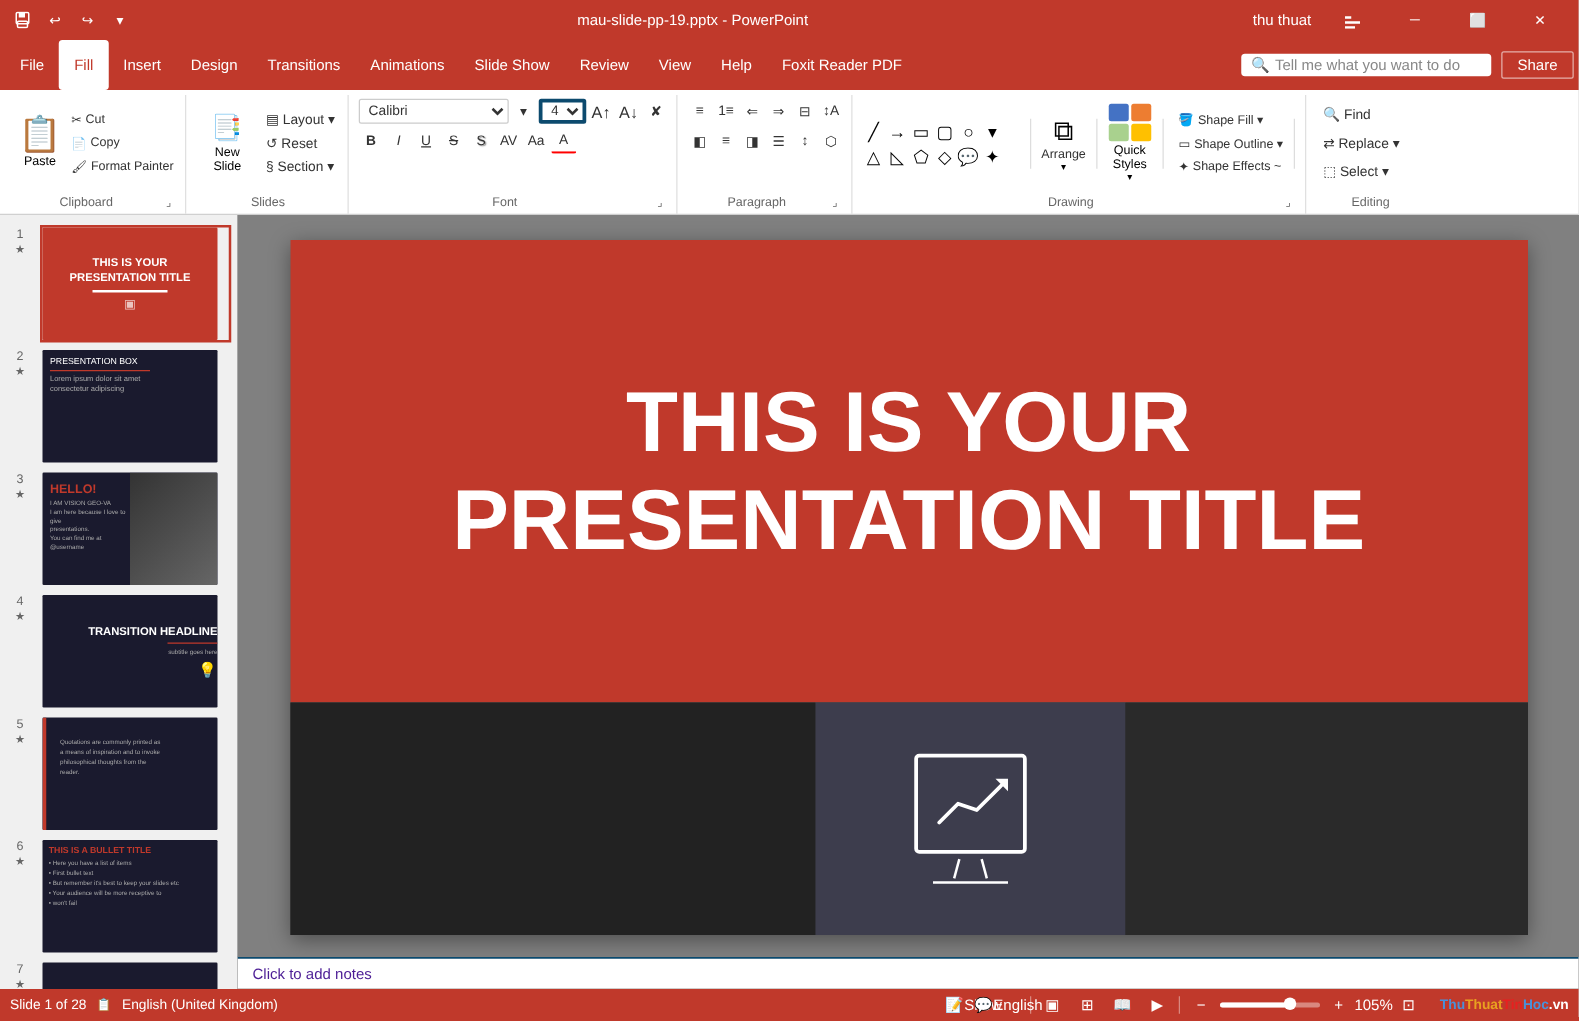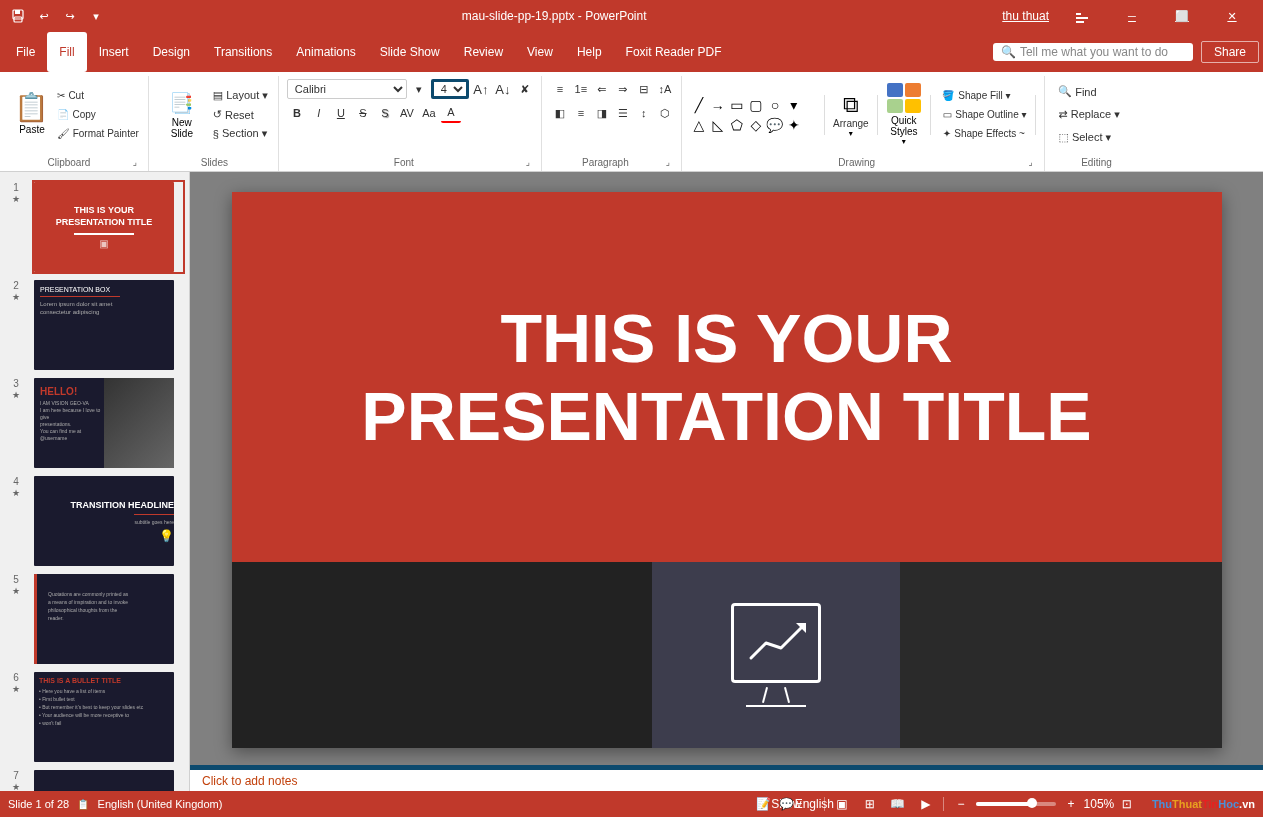--- a/index.html
+++ b/index.html
@@ -10,21 +10,21 @@
       height: 32px;
       background: #c0392b;
       display: flex;
       align-items: center;
       justify-content: space-between;
       padding: 0 8px;
       color: white;
     }
     #title-bar .left { display: flex; align-items: center; gap: 6px; }
     #title-bar .center { flex: 1; text-align: center; font-size: 12px; }
-    #title-bar .right { display: flex; align-items: center; gap: 4px; text-decoration: underline; }
+    #title-bar .right { display: flex; align-items: center; gap: 4px; }
     .win-btn { width: 46px; height: 32px; border: none; background: transparent; color: white; cursor: pointer; font-size: 11px; display: flex; align-items: center; justify-content: center; }
     .qat-btn { width: 20px; height: 20px; border: none; background: transparent; color: white; cursor: pointer; font-size: 11px; display: flex; align-items: center; justify-content: center; border-radius: 2px; }
 
     
     #menu-bar {
       height: 40px;
       background: #c0392b;
       display: flex;
       align-items: stretch;
       padding: 0 4px;
@@ -378,26 +378,26 @@
     .chart-leg-line {
       width: 2px; height: 16px; background: white; transform: rotate(15deg);
     }
     .chart-leg-line.right { transform: rotate(-15deg); }
     .chart-base { width: 60px; height: 2px; background: white; margin-top: 2px; }
 
     
     #notes-bar {
       height: 26px;
       background: white;
-      border-top: 5px solid #0c4a6e;
+      border-top: 2px solid #0c4a6e;
       display: flex;
       align-items: center;
       padding: 0 12px;
       font-size: 12px;
-      color: #c2410c;
+      color: #4c1d95;
       cursor: text;
     }
 
     
     #status-bar {
       height: 26px;
       background: #c0392b;
       display: flex;
       align-items: center;
       padding: 0 8px;

